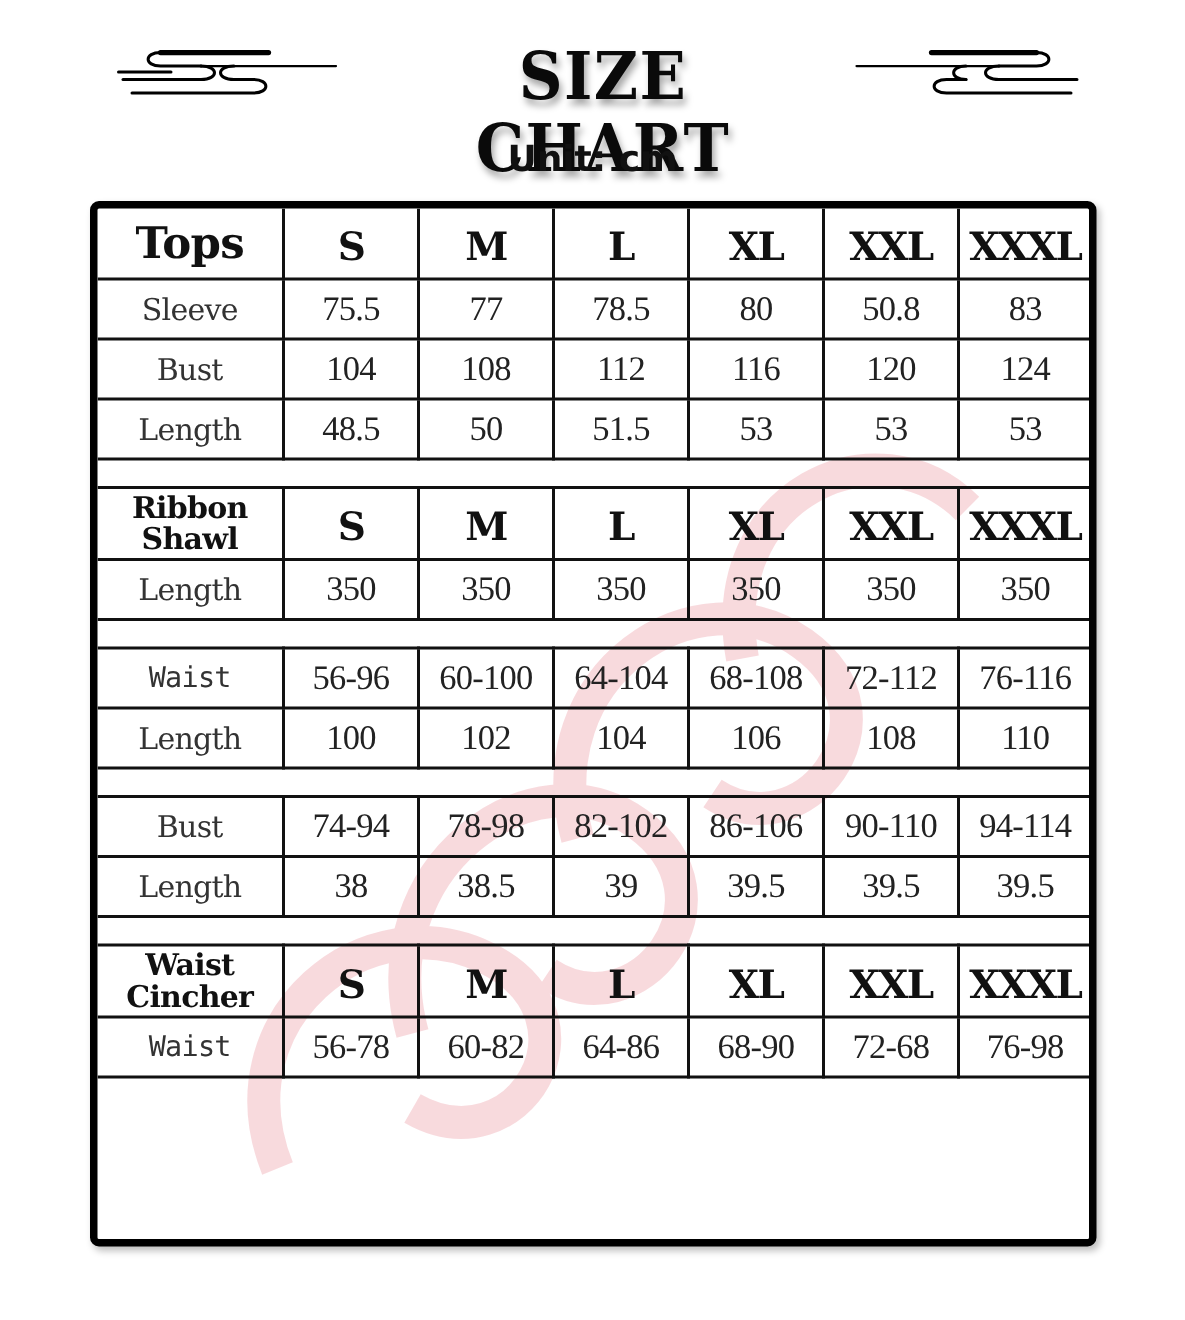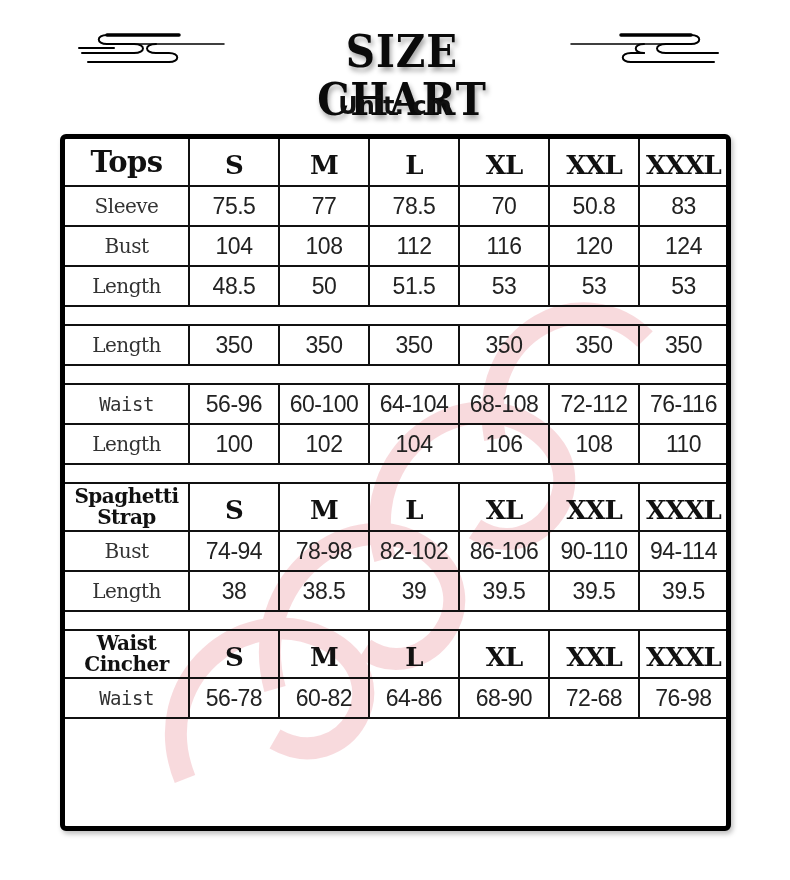--- a/index.html
+++ b/index.html
@@ -42,21 +42,21 @@
   col.sz { width:90px; }
   col.sz6 { width:88px; }
   tr.hdr td { height:46px;margin-left:12px; }
   tr.row td { height:38px; }
   tr.gap td { height:17px; border-left:none; border-right:none; }
   .sec-title { font-family:"DejaVu Serif", serif; font-weight:bold; font-size:29px; letter-spacing:-0.5px; }
   .sec-title.two { font-size:20px; line-height:21px; white-space:normal; display:block; }
   .size { font-family:"DejaVu Serif", serif; font-weight:bold; font-size:26px; letter-spacing:-1px; padding-top:6px; display:inline-block; }
   .mlabel { font-family:"DejaVu Serif", serif; font-size:20px; color:#333; letter-spacing:-0.5px;margin-top:36px; }
   .mlabel.mono { font-family:"DejaVu Sans Mono", monospace; font-size:19px; }
-  .val { font-family:Liberation Sans, sans-serif; font-size:23px; color:#222; letter-spacing:-0.5px; }
+  .val { font-family:Liberation Serif, serif; font-size:23px; color:#222; letter-spacing:-0.5px; }
 </style>
 </head>
 <body>
 
 <div class="title-wrap">
   <svg class="ornament left" viewBox="0 0 160 60">
     <g fill="none" stroke="#000" stroke-linecap="round">
       <path d="M33 13 H105" stroke-width="3.5"></path>
       <path d="M33 13 C22 13 22 22 33 22 H60" stroke-width="2"></path>
       <path d="M60 22 C72 22 72 31 60 31" stroke-width="2"></path>
@@ -109,21 +109,21 @@
         <td><span class="size">L</span></td>
         <td><span class="size">XL</span></td>
         <td><span class="size">XXL</span></td>
         <td class="clast"><span class="size">XXXL</span></td>
       </tr>
       <tr class="row">
         <td class="c0"><span class="mlabel">Sleeve</span></td>
         <td><span class="val">75.5</span></td>
         <td><span class="val">77</span></td>
         <td><span class="val">78.5</span></td>
-        <td><span class="val">70</span></td>
+        <td><span class="val">80</span></td>
         <td><span class="val">50.8</span></td>
         <td class="clast"><span class="val">83</span></td>
       </tr>
       <tr class="row">
         <td class="c0"><span class="mlabel">Bust</span></td>
         <td><span class="val">104</span></td>
         <td><span class="val">108</span></td>
         <td><span class="val">112</span></td>
         <td><span class="val">116</span></td>
         <td><span class="val">120</span></td>
@@ -135,20 +135,31 @@
         <td><span class="val">50</span></td>
         <td><span class="val">51.5</span></td>
         <td><span class="val">53</span></td>
         <td><span class="val">53</span></td>
         <td class="clast"><span class="val">53</span></td>
       </tr>
       <tr class="gap">
           <td colspan="7"></td>
         </tr>
 
+      <tr class="hdr">
+        <td class="c0">
+            <span class="sec-title two"><span>Ribbon</span><br><span>Shawl</span></span>
+          </td>
+        <td><span class="size">S</span></td>
+        <td><span class="size">M</span></td>
+        <td><span class="size">L</span></td>
+        <td><span class="size">XL</span></td>
+        <td><span class="size">XXL</span></td>
+        <td class="clast"><span class="size">XXXL</span></td>
+      </tr>
       <tr class="row">
         <td class="c0"><span class="mlabel">Length</span></td>
         <td><span class="val">350</span></td>
         <td><span class="val">350</span></td>
         <td><span class="val">350</span></td>
         <td><span class="val">350</span></td>
         <td><span class="val">350</span></td>
         <td class="clast"><span class="val">350</span></td>
       </tr>
       <tr class="gap">
@@ -170,31 +181,20 @@
         <td><span class="val">102</span></td>
         <td><span class="val">104</span></td>
         <td><span class="val">106</span></td>
         <td><span class="val">108</span></td>
         <td class="clast"><span class="val">110</span></td>
       </tr>
       <tr class="gap">
           <td colspan="7"></td>
         </tr>
 
-      <tr class="hdr">
-        <td class="c0">
-            <span class="sec-title two"><span>Spaghetti</span><br><span>Strap</span></span>
-          </td>
-        <td><span class="size">S</span></td>
-        <td><span class="size">M</span></td>
-        <td><span class="size">L</span></td>
-        <td><span class="size">XL</span></td>
-        <td><span class="size">XXL</span></td>
-        <td class="clast"><span class="size">XXXL</span></td>
-      </tr>
       <tr class="row">
         <td class="c0"><span class="mlabel">Bust</span></td>
         <td><span class="val">74-94</span></td>
         <td><span class="val">78-98</span></td>
         <td><span class="val">82-102</span></td>
         <td><span class="val">86-106</span></td>
         <td><span class="val">90-110</span></td>
         <td class="clast"><span class="val">94-114</span></td>
       </tr>
       <tr class="row">

